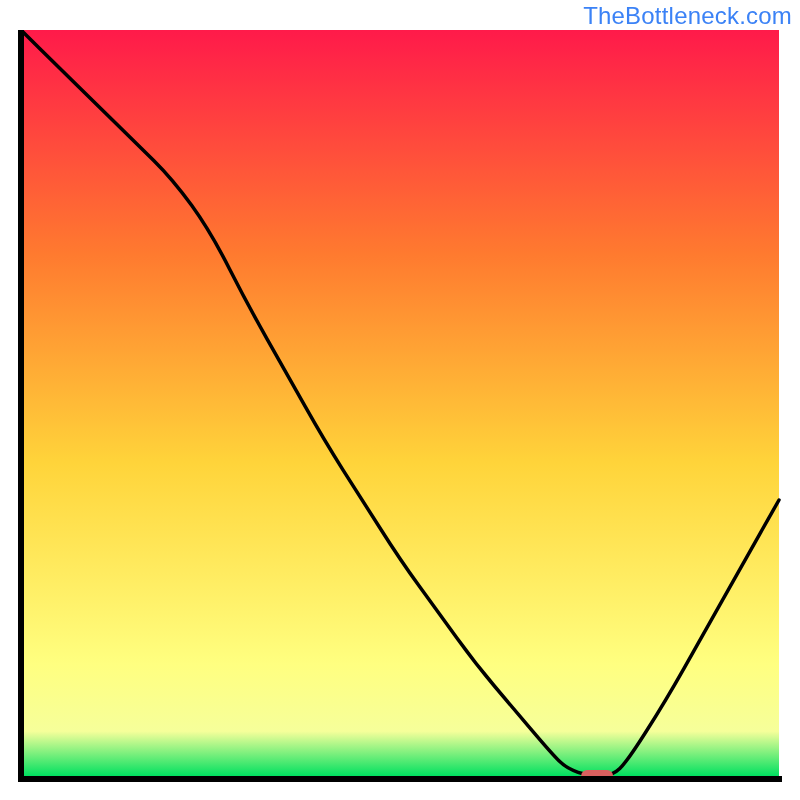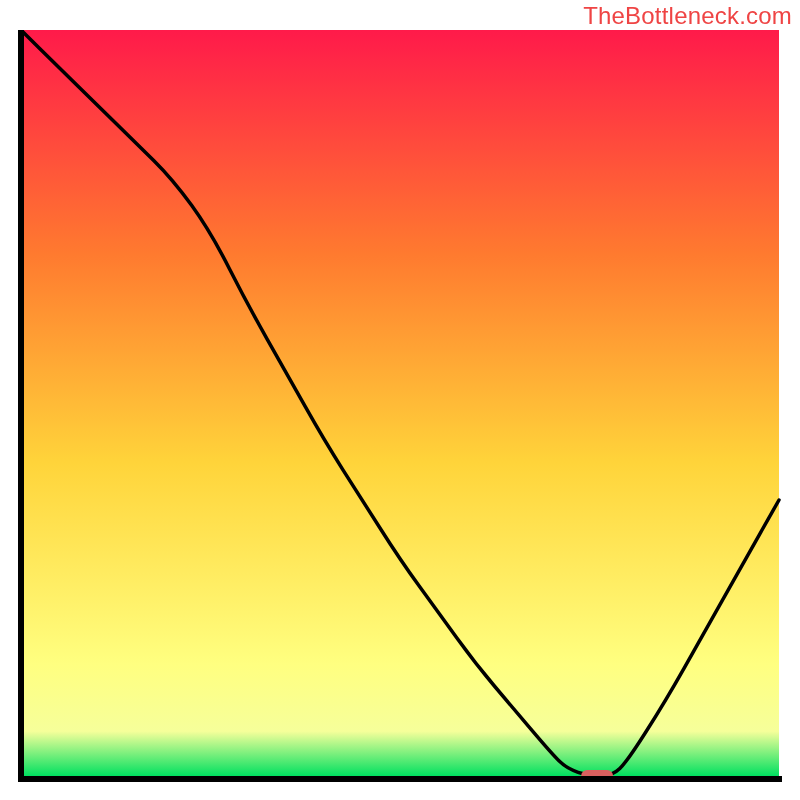--- a/index.html
+++ b/index.html
@@ -12,21 +12,21 @@
   }
   .container {
     position: relative;
     width: 800px;
     height: 800px;
   }
   .watermark {
     position: absolute;
     top: 2px;
     right: 8px;
-    color: #ef4444;
+    color: #3b82f6;
     font-size: 24px;
     letter-spacing: 0.2px;
     z-index: 10;
   }
   .plot-wrapper {
     position: absolute;
     left: 18px;
     top: 30px;
     width: 764px;
     height: 752px;  

